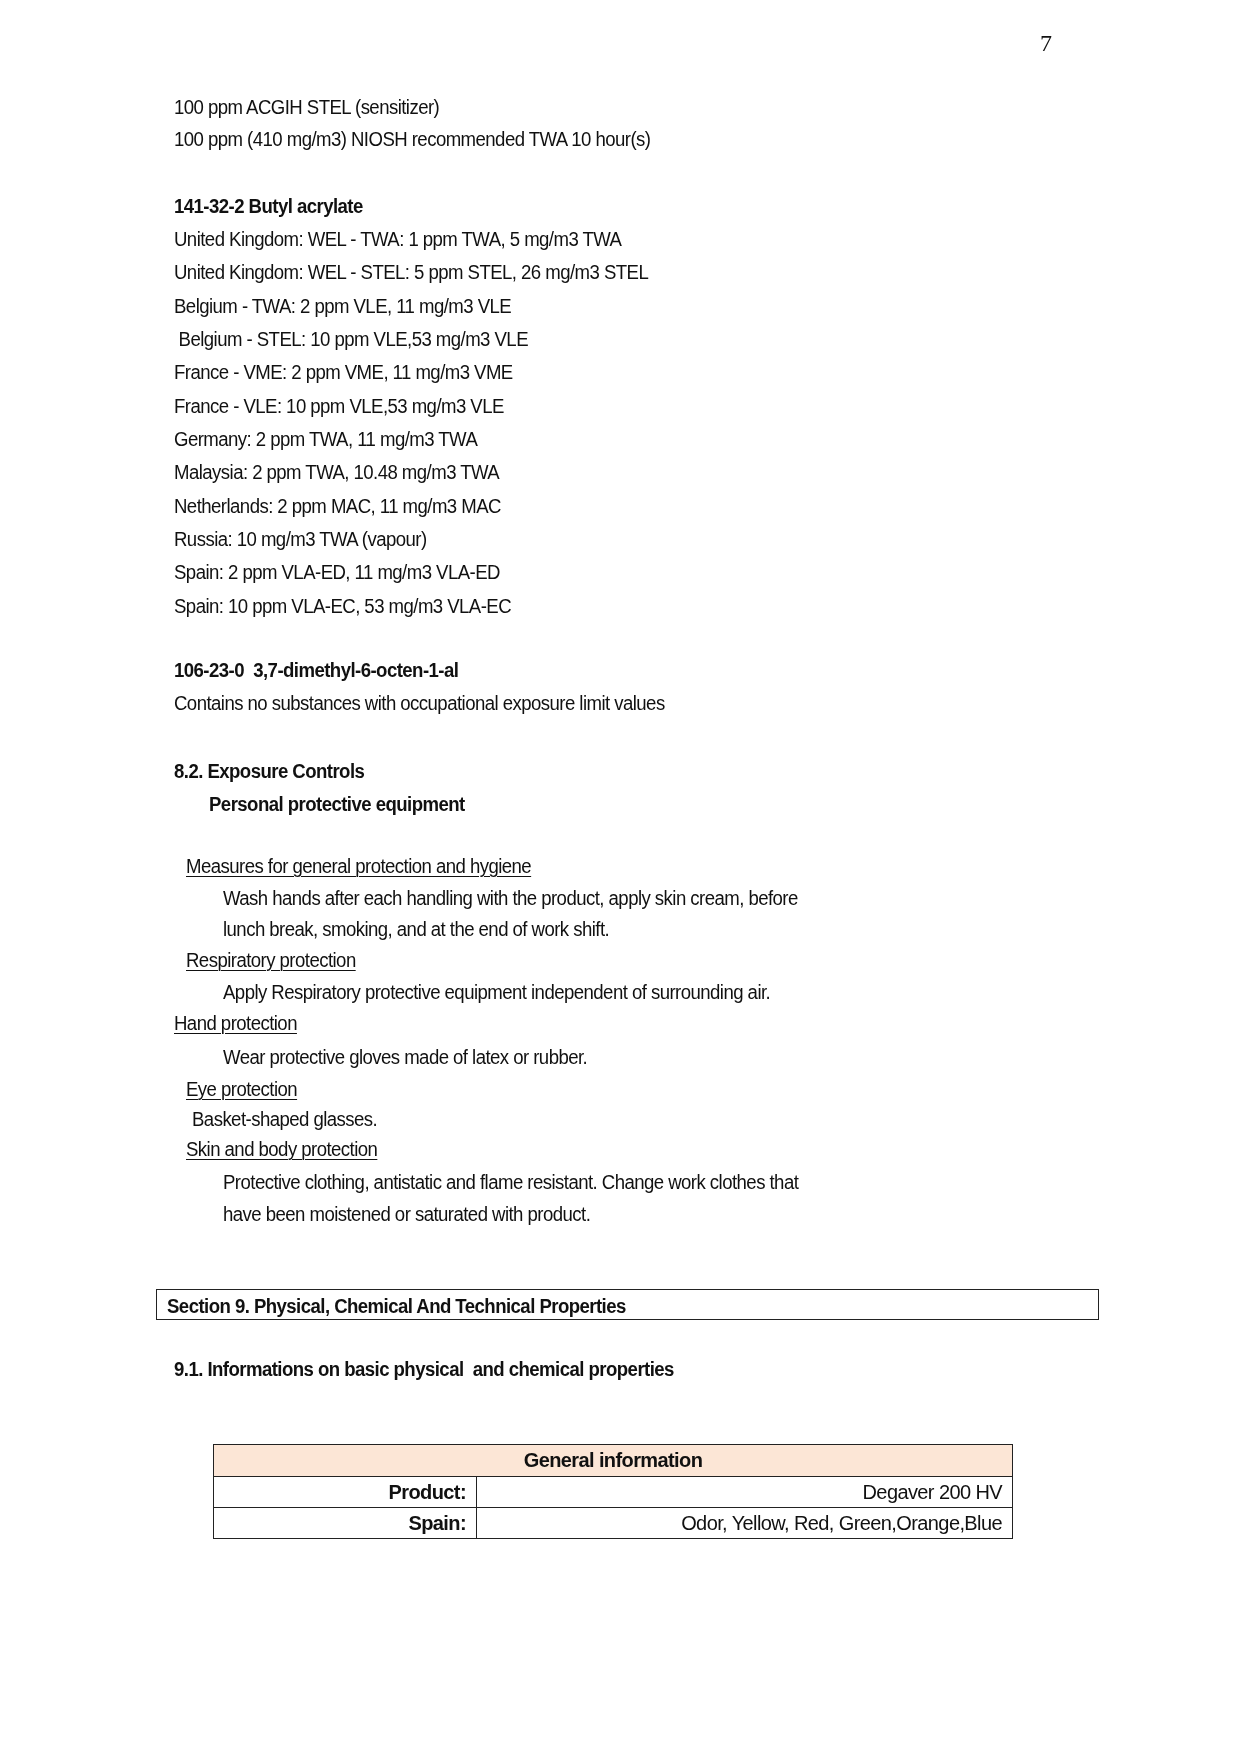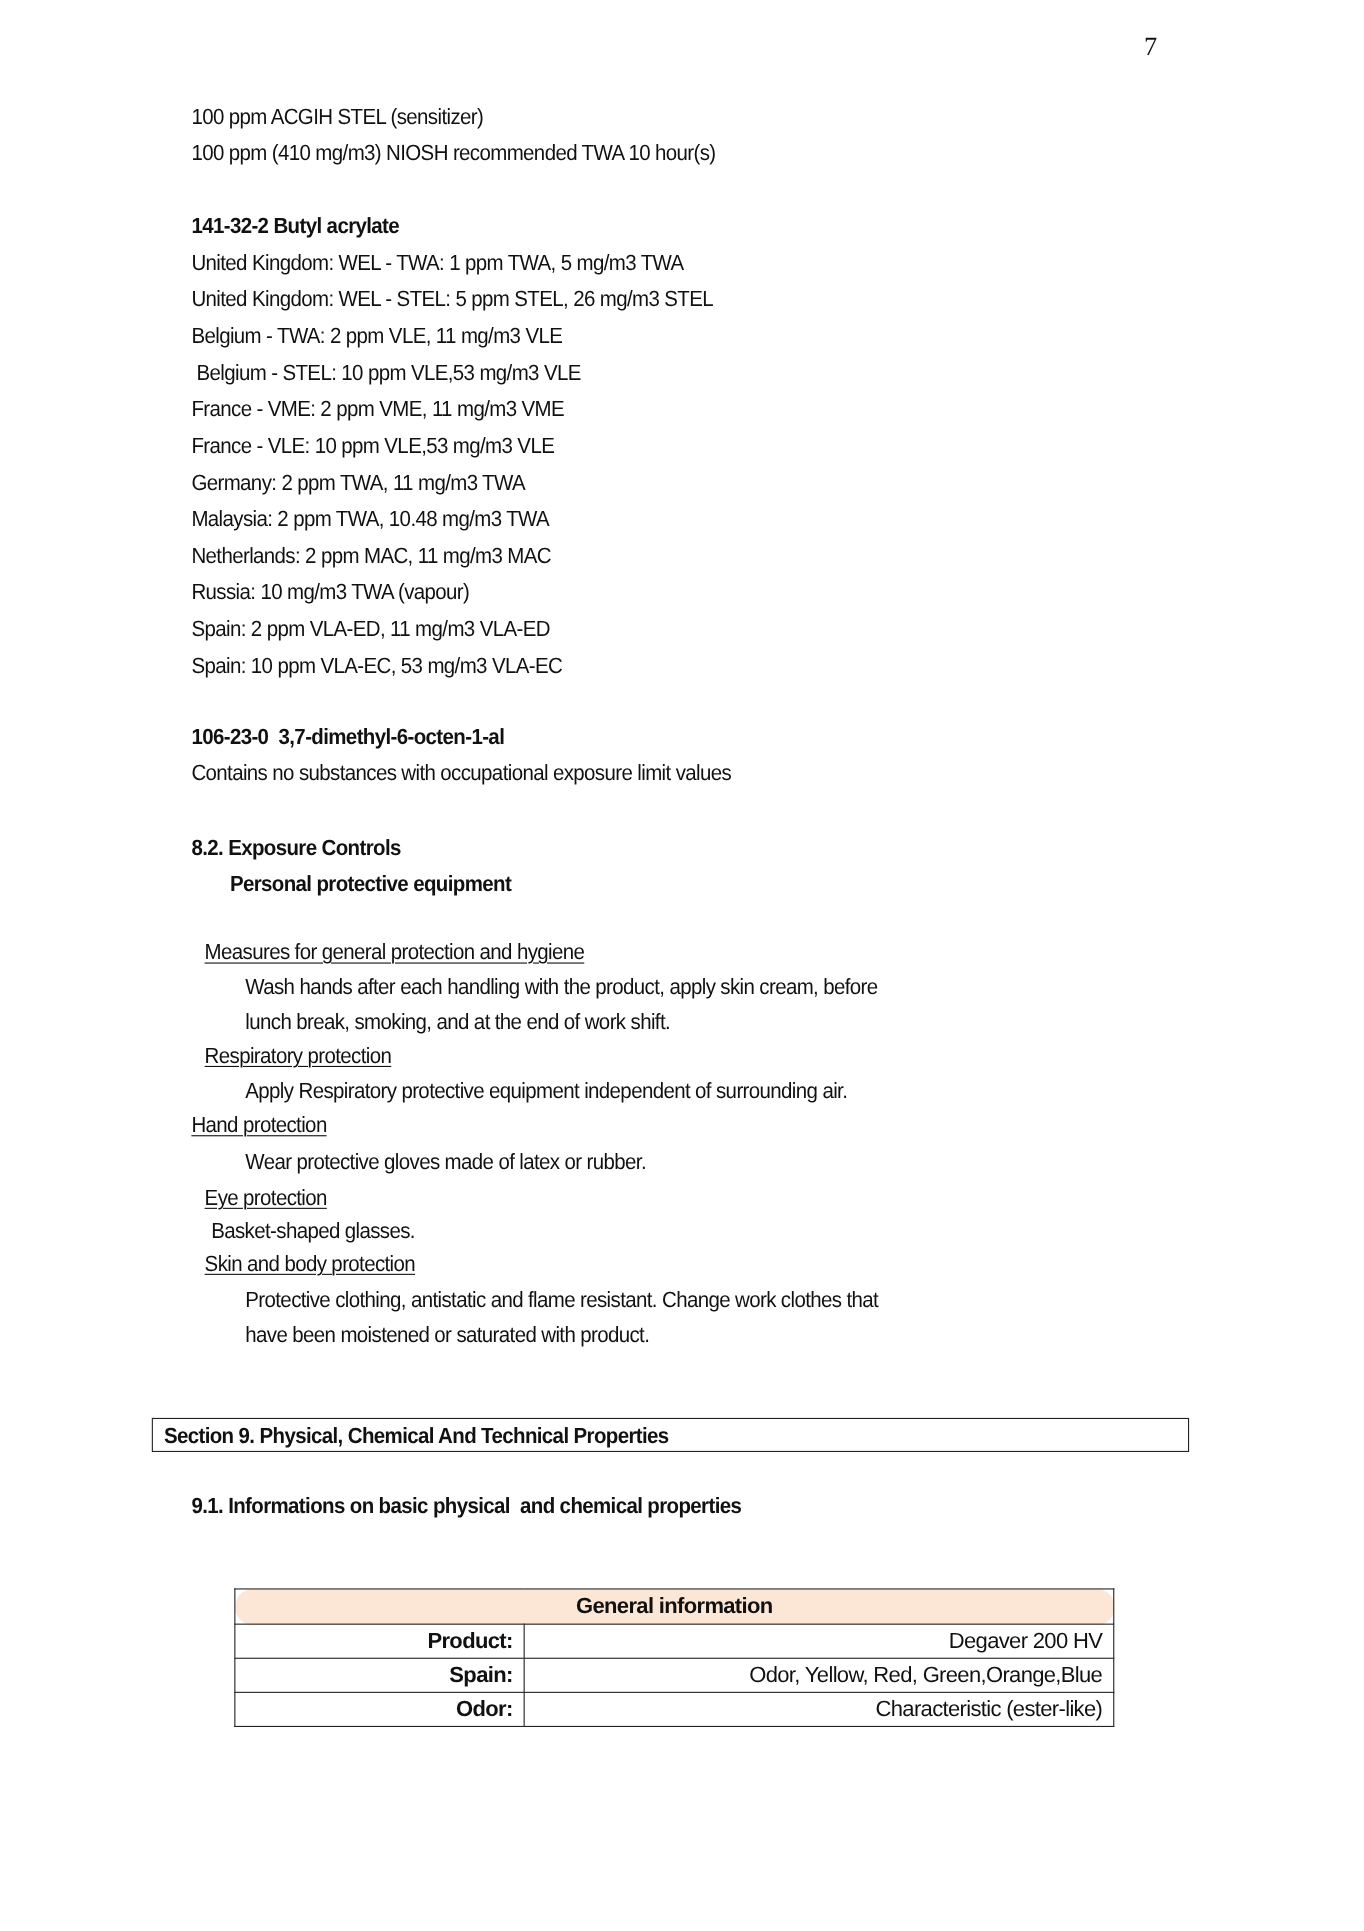--- a/index.html
+++ b/index.html
@@ -4,21 +4,21 @@
 <style>
   html, body { margin: 0; padding: 0; background: #ffffff; }
   body { width: 1240px; height: 1755px; position: relative; overflow: hidden;
          font-family: "Liberation Sans", sans-serif; color: #111; }
   .ln { position: absolute; font-size: 20px; line-height: 22px; white-space: nowrap;
         letter-spacing: -0.6px; transform: scaleX(0.93); transform-origin: left top; }
   .b { font-weight: bold; }
   .u { text-decoration: underline; text-underline-offset: 3px; text-decoration-thickness: 1px; }
   .pagenum { position: absolute; left: 1040px; top: 30px; font-family: "Liberation Serif", serif;
              font-size: 24px; color: #111; }
-  .section-box { position: absolute; left: 138px; top: 1289px; width: 943px; height: 31px;
+  .section-box { position: absolute; left: 156px; top: 1289px; width: 943px; height: 31px;
                  border: 1.5px solid #222; box-sizing: border-box; }
   .section-box .ln { left: 10px; top: 5px; }
   table.gi { position: absolute; left: 213px; top: 1444px; width: 800px; border-collapse: collapse;
              font-family: "Liberation Sans", sans-serif; }
   table.gi td, table.gi th { border: 1.5px solid #222; height: 30px; padding: 0 10px; font-size: 20px;
              letter-spacing: -0.6px; text-align: right; }
   table.gi th { background: #fce6d6; text-align: center; font-weight: bold; height: 31px; }
   table.gi td.k { width: 242px; font-weight: bold; }
 </style>
 </head>
@@ -68,28 +68,24 @@
 
 <div class="section-box">
   <div class="ln b">Section 9. Physical, Chemical And Technical Properties</div>
 </div>
 
 <div class="ln b" style="left:174px;top:1358px;white-space:pre">9.1. Informations on basic physical  and chemical properties</div>
 
 <table class="gi">
   <tbody>
       <tr>
-    <th colspan="2" style="background: rgb(252, 230, 214); border-radius: 15px;">General information</th>
+    <th colspan="2" style="background: rgb(252, 230, 214);">General information</th>
   </tr>
   <tr>
     <td class="k">Product:</td>
     <td>Degaver 200 HV</td>
   </tr>
   <tr>
     <td class="k">Spain:</td>
     <td>Odor, Yellow, Red, Green,Orange,Blue</td>
   </tr>
-  <tr>
-    <td class="k">Odor:</td>
-    <td>Characteristic (ester-like)</td>
-  </tr>
 </tbody>
   </table>
 
 </body></html>

